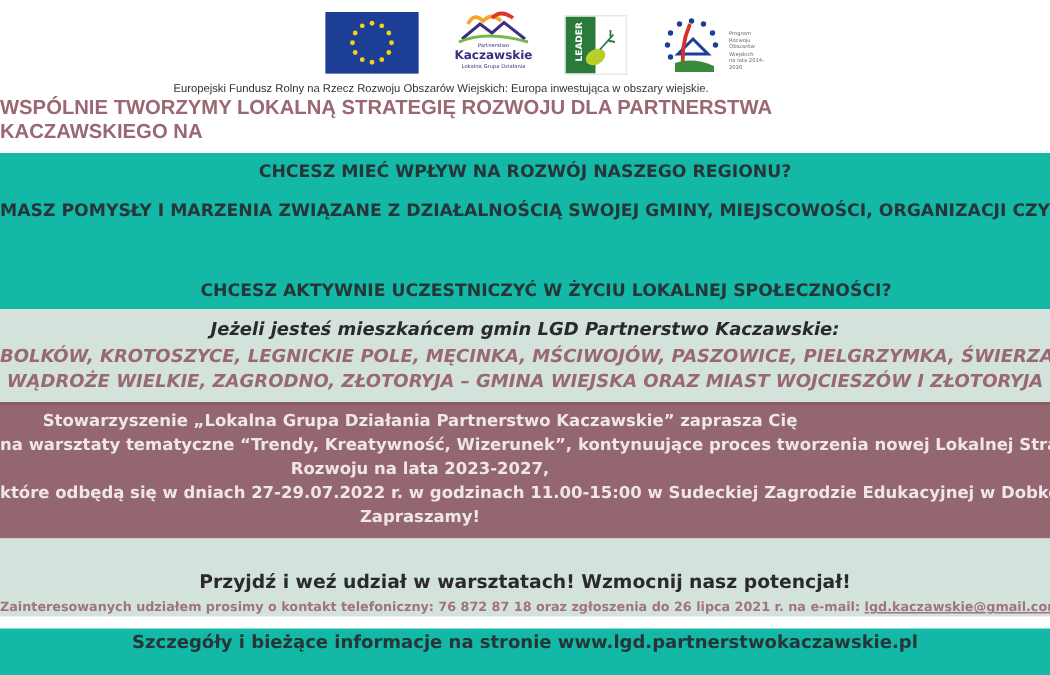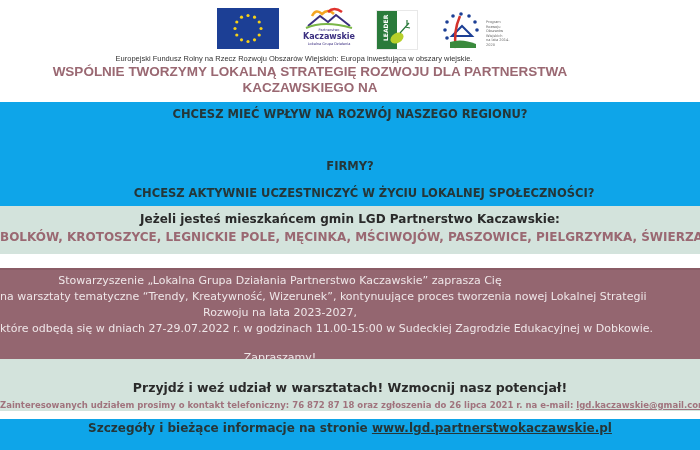--- a/index.html
+++ b/index.html
@@ -22,45 +22,45 @@
 
     .leader-logo { left: 366px; top: 4px; width: 42px; height: 40px; background: #ffffff; border: 1px solid #e8e8e8; }
     .leader-logo svg { width: 40px; height: 38px; display: block; }
 
     .prow-logo { left: 428px; top: 4px; width: 74px; height: 42px; }
     .prow-logo svg { width: 46px; height: 42px; display: block; }
     .prow-text { position: absolute; left: 48px; top: 10px; width: 28px; font-size: 3.5px; line-height: 4.5px; color: #666; }
 
     .eafrd-caption { position: absolute; top: 54px; left: 0; width: 588px; text-align: center; font-family: "Liberation Sans", sans-serif; font-size: 7.5px; color: #333; }
 
-    .main-title { position: absolute; top: 64px; left: 0; width: 620px; text-align: center; font-family: "Liberation Sans", sans-serif; font-weight: bold; font-size: 13.5px; line-height: 16px; color: #9a6872; }
+    .main-title { position: absolute; top: 64px; left: 0; width: 620px; text-align: left; font-family: "Liberation Sans", sans-serif; font-weight: bold; font-size: 13.5px; line-height: 16px; color: #9a6872; }
 
     .band { position: absolute; left: 0; width: 700px; }
-    .band-teal { background: #0ea5e9; }
+    .band-teal { background: #14b8a6; }
     .band-mint { background: #d3e3dc; }
     .band-mauve { background: #946670; }
 
     .questions { top: 102px; height: 104px; }
     .q-line { position: absolute; left: 0; width: 700px; text-align: center; white-space: nowrap; font-weight: bold; font-size: 11.5px; color: #253638; letter-spacing: 0; }
 
-    .residents { top: 206px; height: 48px; }
+    .residents { top: 206px; height: 62px; font-style: italic; }
     .res-intro { position: absolute; top: 6px; left: 0; width: 700px; text-align: center; font-weight: bold; font-size: 12px; color: #2a2a2a; white-space: nowrap; }
     .res-line { position: absolute; left: 0; width: 700px; text-align: center; font-weight: bold; font-size: 12px; color: #9a6872; white-space: nowrap; }
 
     .invite { top: 268px; height: 91px; border-top: 2px solid #8a5c66; }
-    .inv-line { position: absolute; left: 0; width: 560px; text-align: center; font-weight: normal; font-size: 11px; color: #efe6e8; white-space: nowrap; }
+    .inv-line { position: absolute; left: 0; width: 560px; text-align: center; font-weight: bold; font-size: 11px; color: #efe6e8; white-space: nowrap; }
 
     .cta { top: 359px; height: 52px; padding-left: 16px; }
     .cta-main { position: absolute; top: 21px; left: 0; width: 700px; text-align: center; font-weight: bold; font-size: 12.5px; color: #2a2a2a; white-space: nowrap; }
     .cta-contact { position: absolute; top: 41px; left: 0; width: 700px; text-align: center; font-weight: bold; font-size: 8.5px; color: #a0737d; white-space: nowrap; }
     .cta-contact .email { text-decoration: underline; }
 
     .footer { top: 419px; height: 31px; }
     .footer-line { position: absolute; top: 2px; left: 0; width: 700px; text-align: center; font-weight: bold; font-size: 12px; color: #253638; white-space: nowrap; }
-    .footer-line .link { text-decoration: underline; }
+    .footer-line .link { }
   </style>
 </head>
 <body>
 
 <div class="header">
   <div class="logos">
     <div class="logo eu-flag">
       <svg viewBox="0 0 62 41">
         <rect width="62" height="41" fill="#1c3f95"></rect>
         <g fill="#f7d117">
@@ -128,35 +128,36 @@
   </div>
 
   <div class="eafrd-caption">Europejski Fundusz Rolny na Rzecz Rozwoju Obszarów Wiejskich: Europa inwestująca w obszary wiejskie.</div>
   <div class="main-title">
     <div>WSPÓLNIE TWORZYMY LOKALNĄ STRATEGIĘ ROZWOJU DLA  PARTNERSTWA KACZAWSKIEGO NA</div>
   </div>
 </div>
 
 <div class="band band-teal questions">
   <div class="q-line" style="top:5px;">CHCESZ MIEĆ WPŁYW NA ROZWÓJ NASZEGO REGIONU?</div>
-  <div class="q-line" style="top:57px;">FIRMY?</div>
+  <div class="q-line" style="top:31px;">MASZ POMYSŁY I MARZENIA ZWIĄZANE Z DZIAŁALNOŚCIĄ SWOJEJ GMINY, MIEJSCOWOŚCI, ORGANIZACJI CZY</div>
   <div class="q-line" style="top:84px;margin-left:14px;">CHCESZ AKTYWNIE UCZESTNICZYĆ W ŻYCIU LOKALNEJ SPOŁECZNOŚCI?</div>
 </div>
 
 <div class="band band-mint residents">
   <div class="res-intro">Jeżeli jesteś mieszkańcem gmin LGD Partnerstwo Kaczawskie:</div>
   <div class="res-line" style="top:24px;">BOLKÓW, KROTOSZYCE, LEGNICKIE POLE, MĘCINKA, MŚCIWOJÓW, PASZOWICE, PIELGRZYMKA, ŚWIERZAWA, RUJA,</div>
+  <div class="res-line" style="top:41px;">WĄDROŻE WIELKIE, ZAGRODNO, ZŁOTORYJA – GMINA WIEJSKA ORAZ MIAST WOJCIESZÓW I ZŁOTORYJA</div>
 </div>
 
 <div class="band band-mauve invite">
   <div class="inv-line" style="top:4px;">Stowarzyszenie „Lokalna Grupa Działania Partnerstwo Kaczawskie”  zaprasza Cię</div>
   <div class="inv-line" style="top:20px;">na warsztaty tematyczne “Trendy, Kreatywność, Wizerunek”, kontynuujące proces tworzenia nowej Lokalnej Strategii</div>
   <div class="inv-line" style="top:36px;">Rozwoju na lata 2023-2027,</div>
   <div class="inv-line" style="top:52px;">które odbędą się w dniach 27-29.07.2022 r. w godzinach 11.00-15:00 w Sudeckiej Zagrodzie Edukacyjnej w Dobkowie.</div>
-  <div class="inv-line" style="top:68px;margin-top:13px;">Zapraszamy!</div>
+  <div class="inv-line" style="top:68px;">Zapraszamy!</div>
 </div>
 
 <div class="band band-mint cta">
   <div class="cta-main">Przyjdź i weź udział w warsztatach! Wzmocnij nasz potencjał!</div>
   <div class="cta-contact">
     <span>Zainteresowanych udziałem prosimy o kontakt telefoniczny: 76 872 87 18 oraz zgłoszenia do 26 lipca 2021 r. na e-mail: </span><span class="email">lgd.kaczawskie@gmail.com</span>
   </div>
 </div>
 
 <div class="band band-teal footer">

